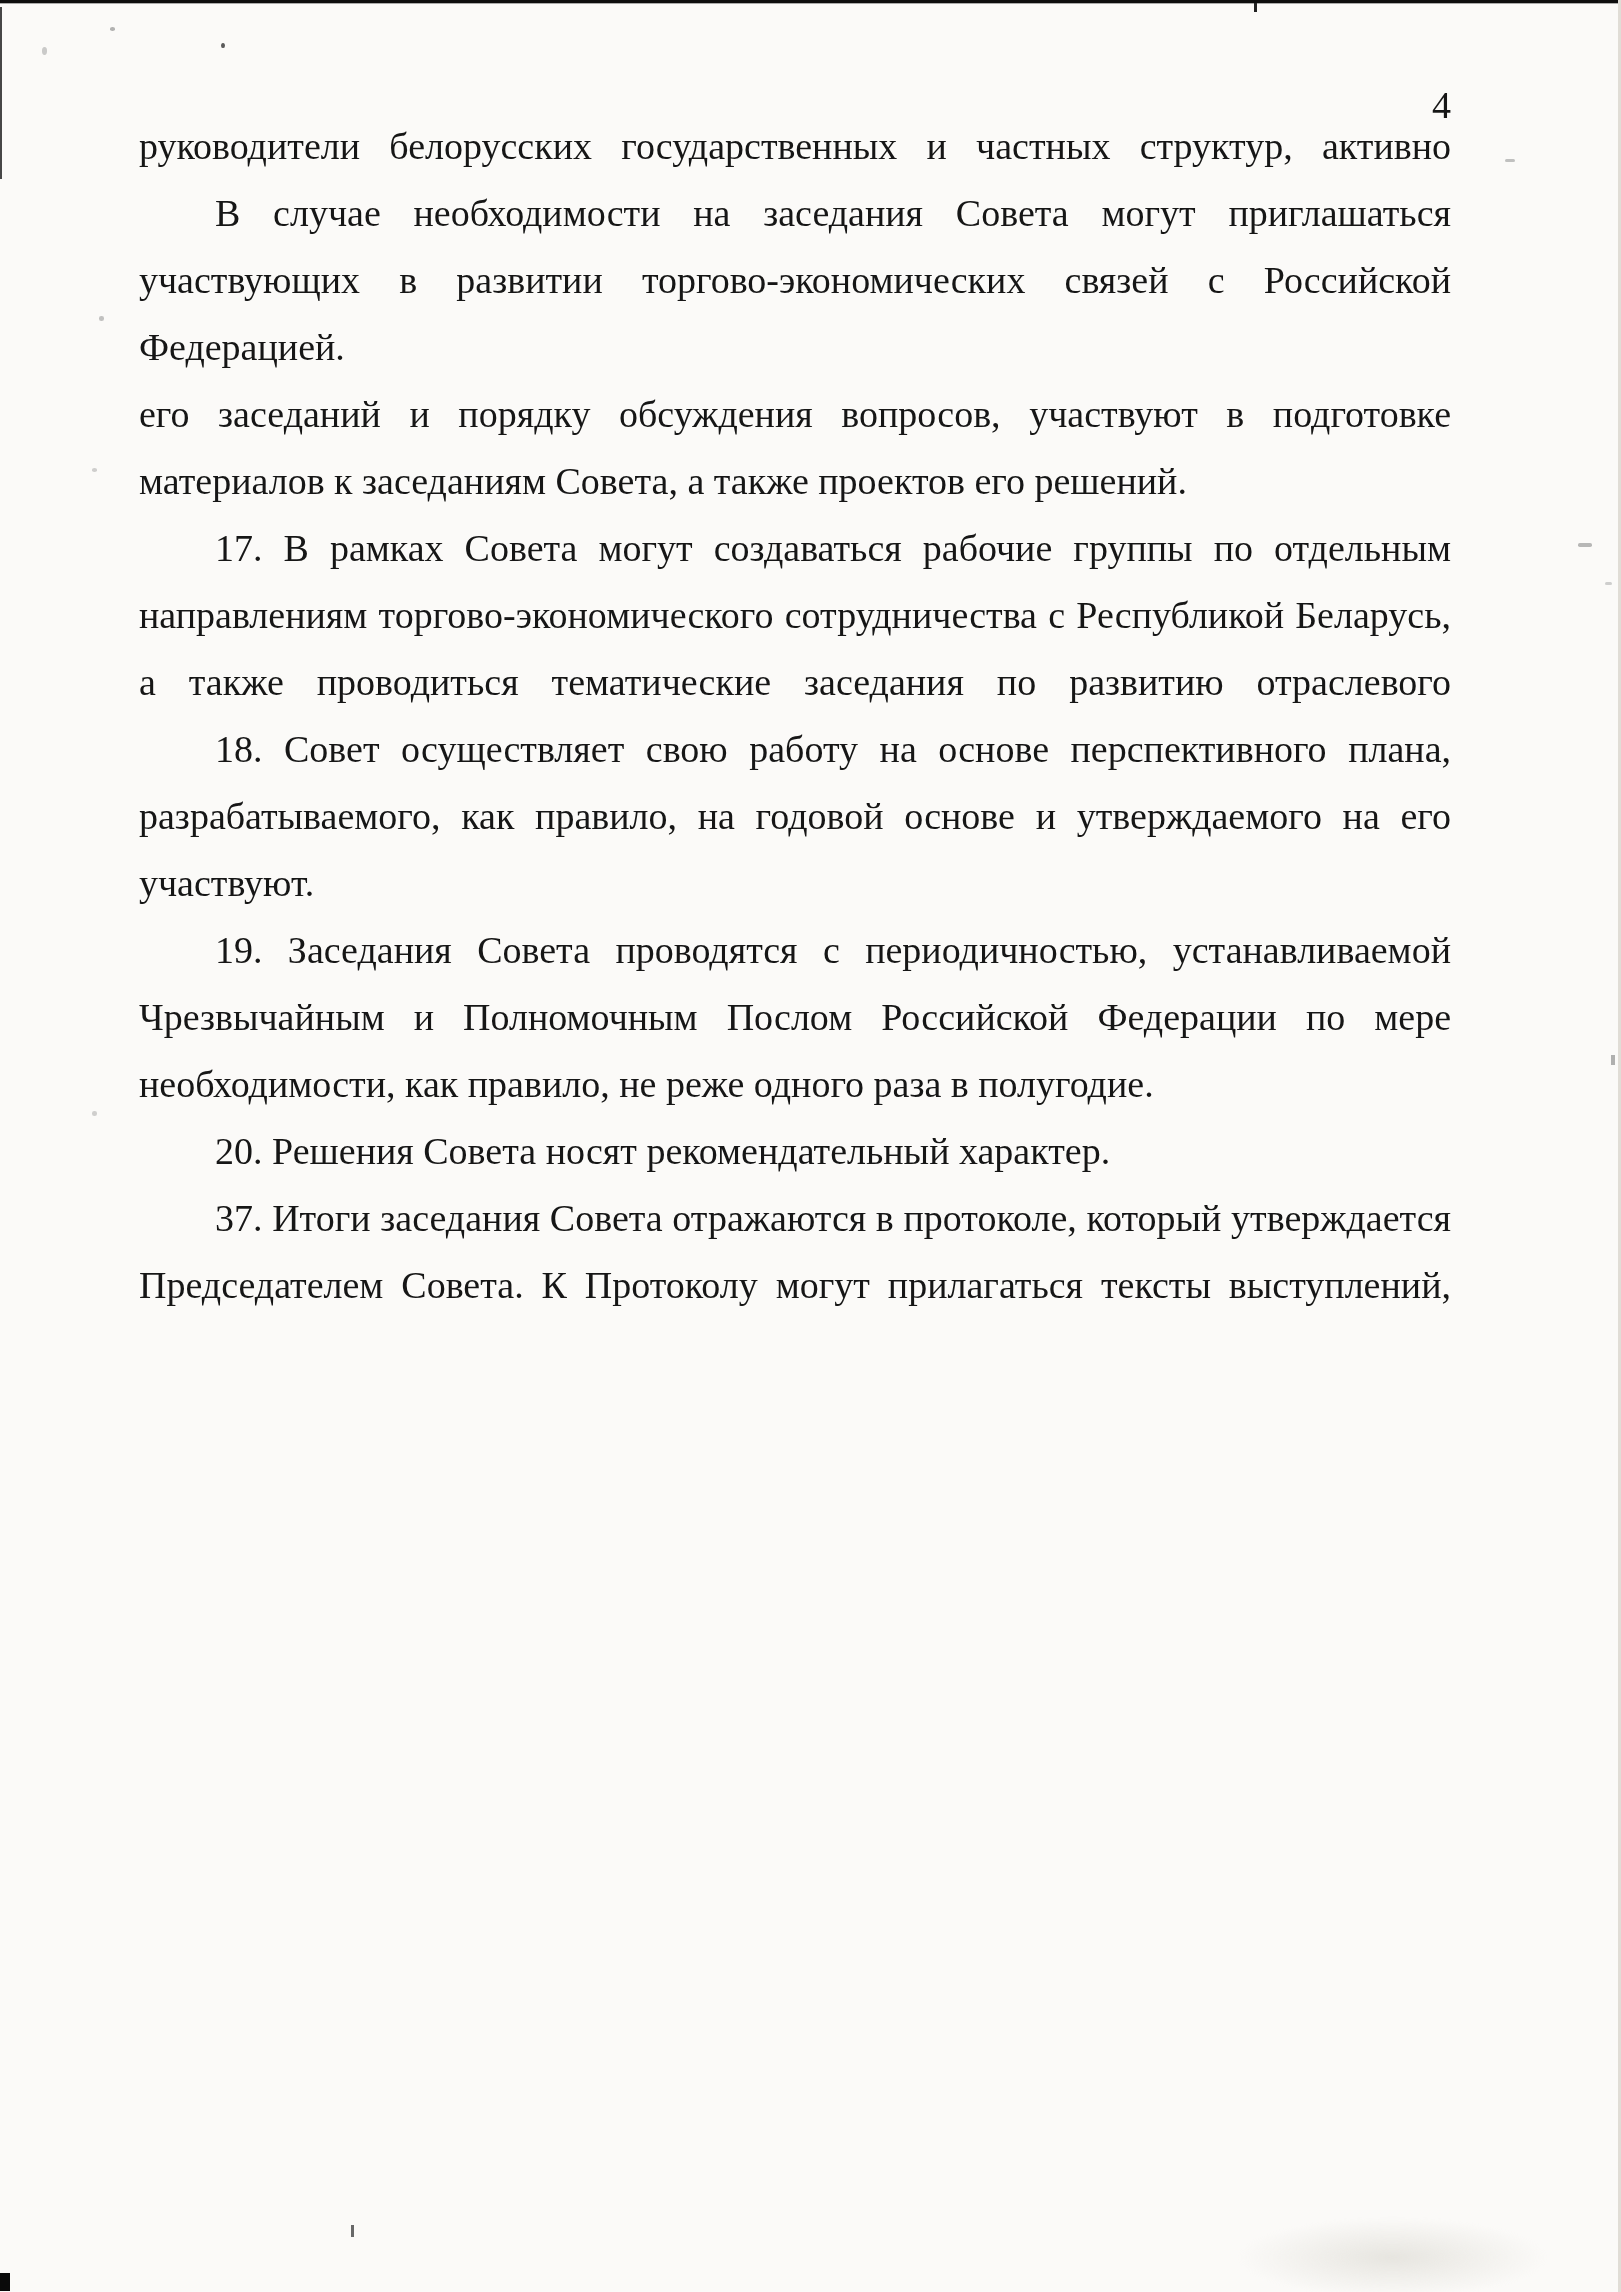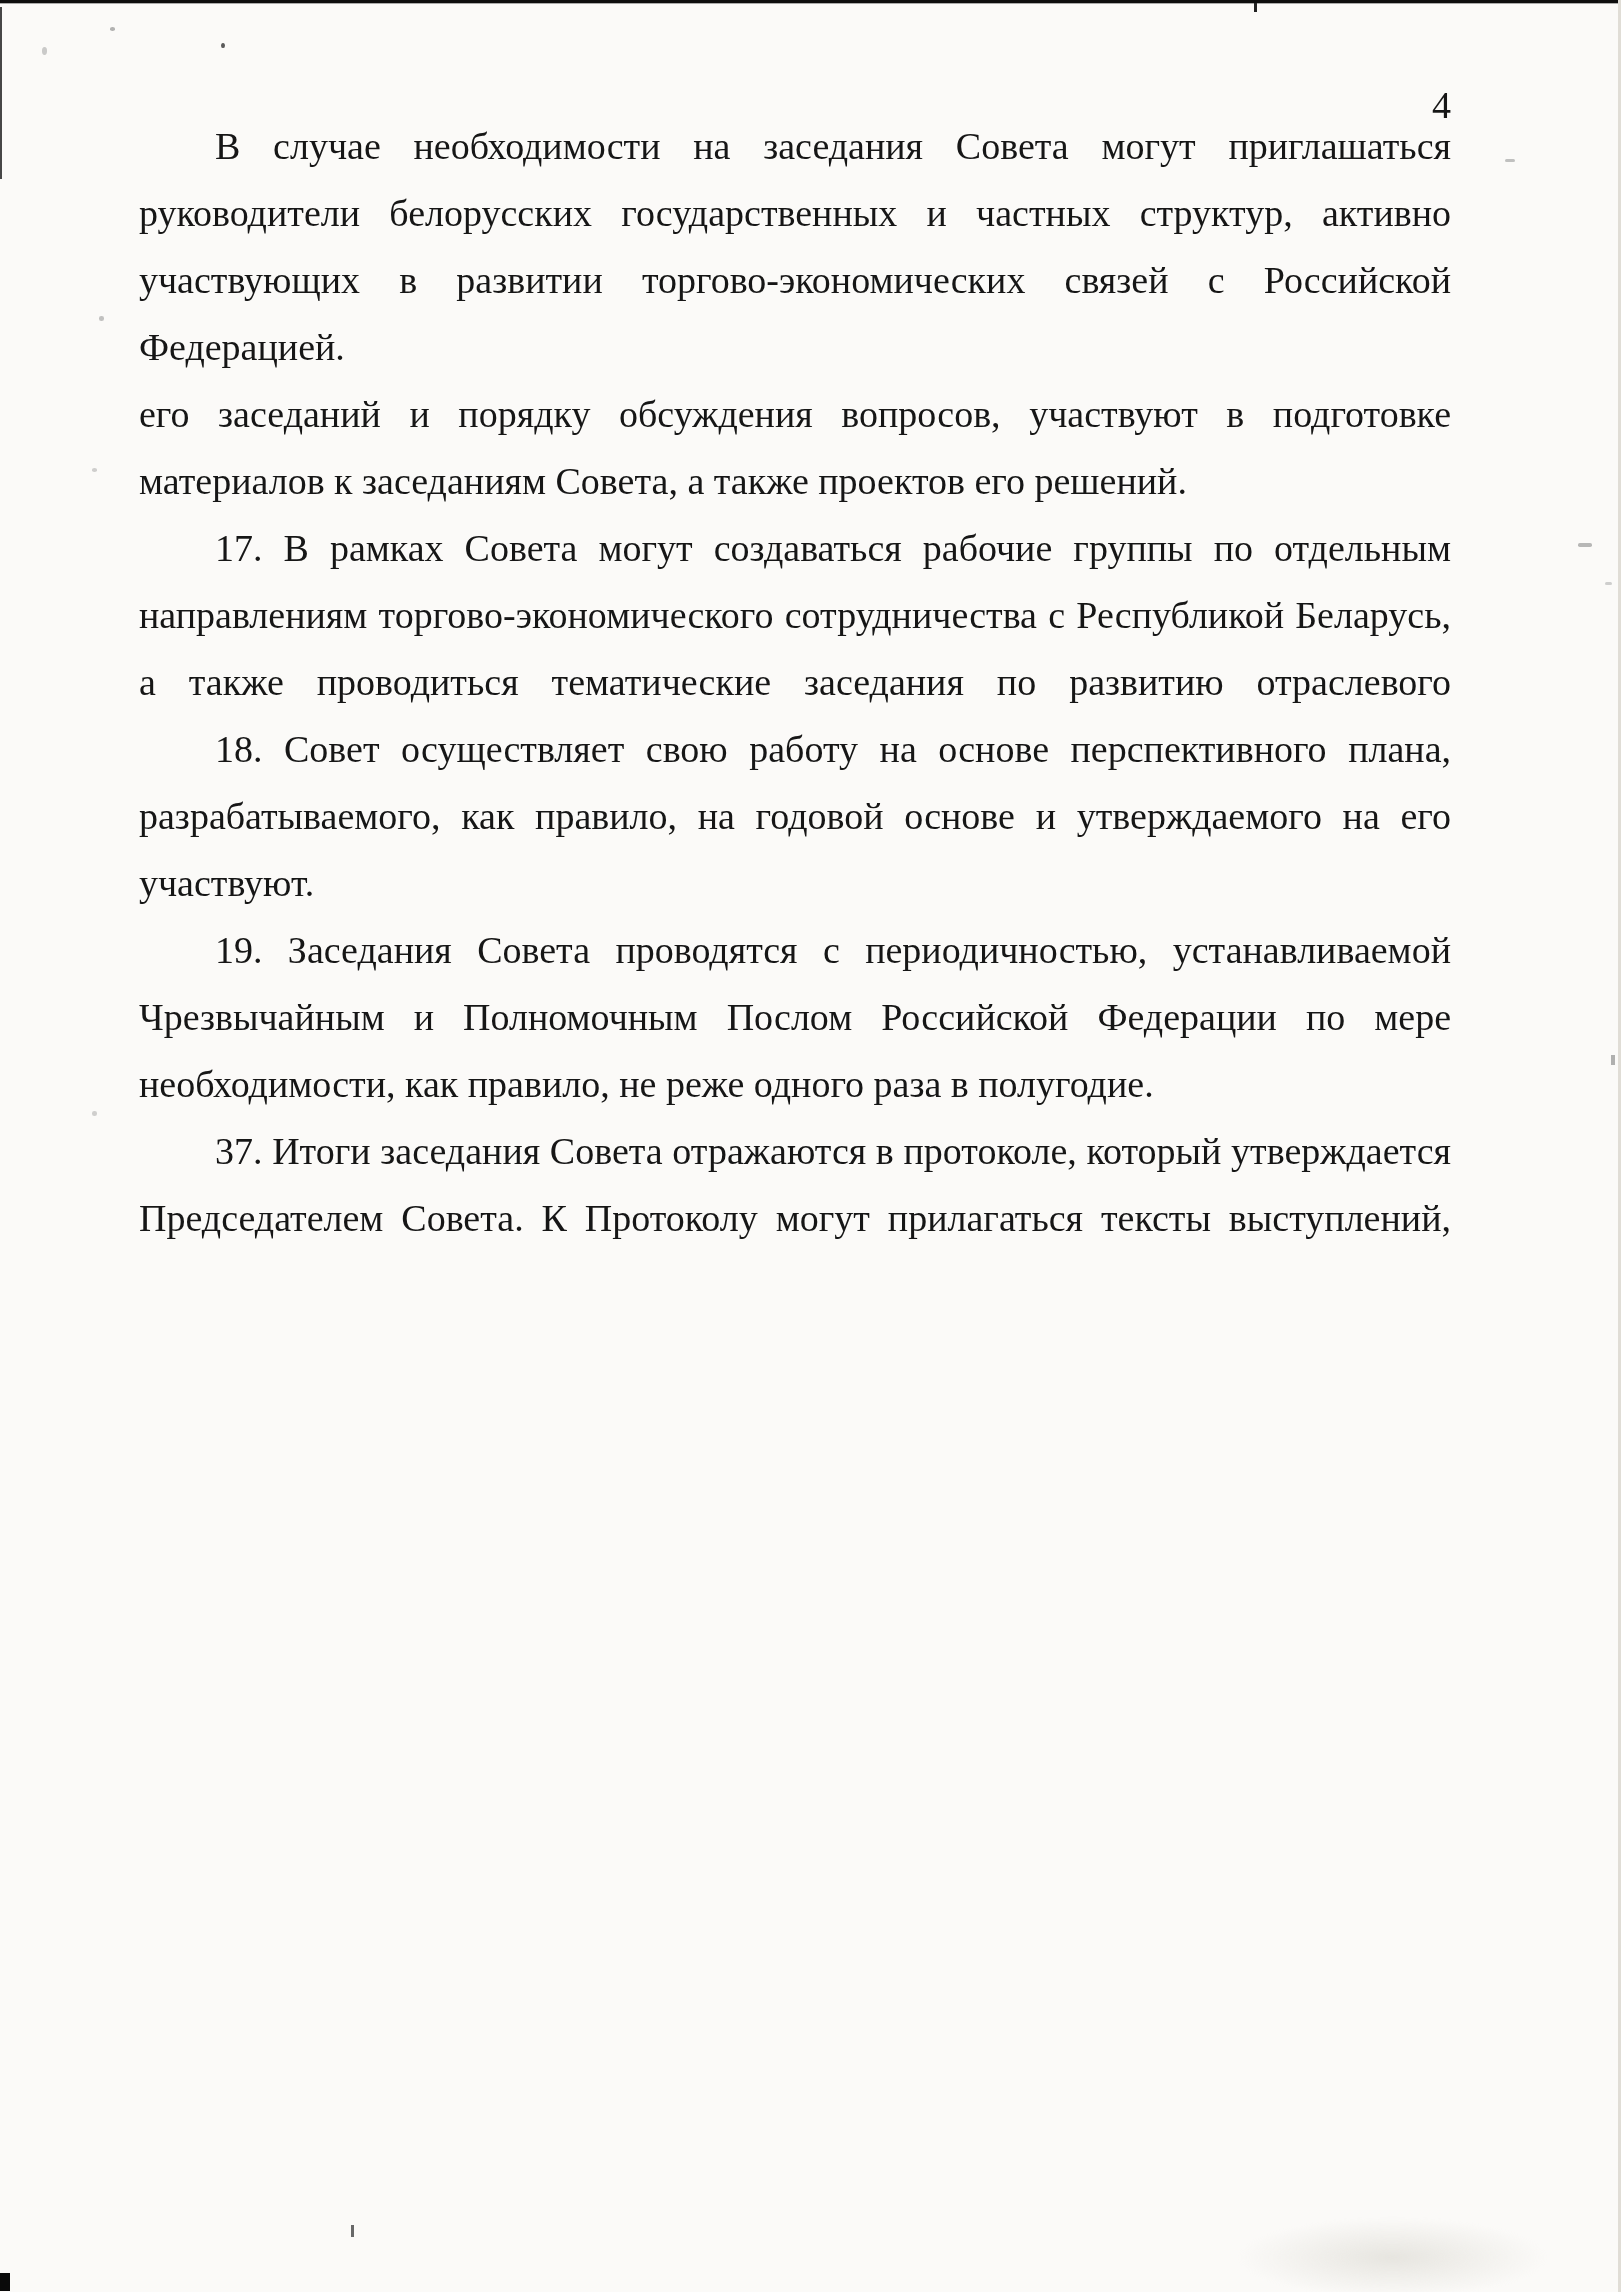--- a/index.html
+++ b/index.html
@@ -74,22 +74,22 @@
   <div class="tk1"></div>
   <div class="tk2"></div>
   <div class="tk3"></div>
   <div class="smudge"></div>
 
   <div class="page-number">4</div>
 
   <div class="content">
 
     <div>
+      <div class="line just">руководители белорусских государственных и частных структур, активно</div>
       <div class="line just first">В случае необходимости на заседания Совета могут приглашаться</div>
-      <div class="line just">руководители белорусских государственных и частных структур, активно</div>
       <div class="line just">участвующих в развитии торгово-экономических связей с Российской</div>
       <div class="line left">Федерацией.</div>
     </div>
 
     <div>
       <div class="line just">его заседаний и порядку обсуждения вопросов, участвуют в подготовке</div>
       <div class="line left">материалов к заседаниям Совета, а также проектов его решений.</div>
     </div>
 
     <div>
@@ -103,20 +103,23 @@
       <div class="line just">разрабатываемого, как правило, на годовой основе и утверждаемого на его</div>
       <div class="line left">участвуют.</div>
     </div>
 
     <div>
       <div class="line just first">19. Заседания Совета проводятся с периодичностью, устанавливаемой</div>
       <div class="line just">Чрезвычайным и Полномочным Послом Российской Федерации по мере</div>
       <div class="line left">необходимости, как правило, не реже одного раза в полугодие.</div>
     </div>
 
+    <div>
+      <div class="line left first">20. Решения Совета носят рекомендательный характер.</div>
+    </div>
 
     <div>
       <div class="line just first">37. Итоги заседания Совета отражаются в протоколе, который утверждается</div>
       <div class="line just">Председателем Совета. К Протоколу могут прилагаться тексты выступлений,</div>
     </div>
 
   </div>
 </div>
 
 

